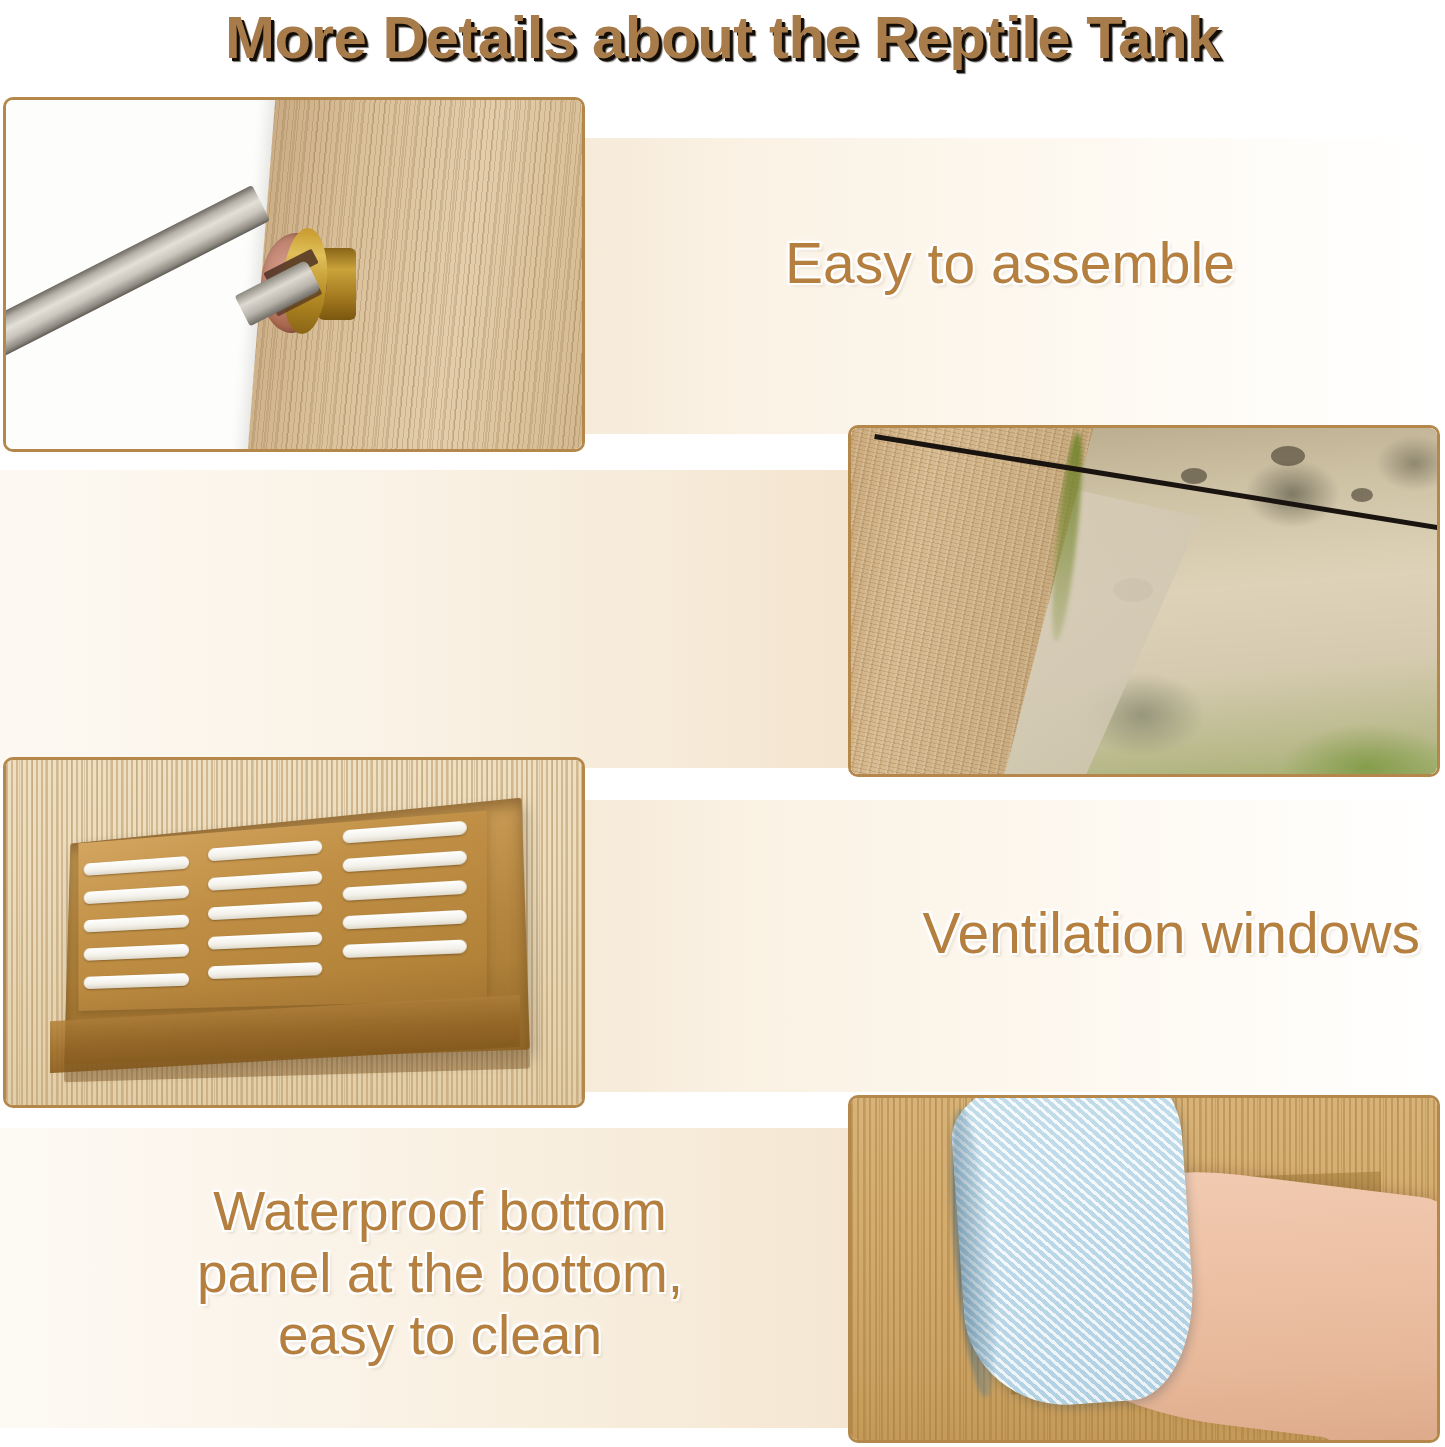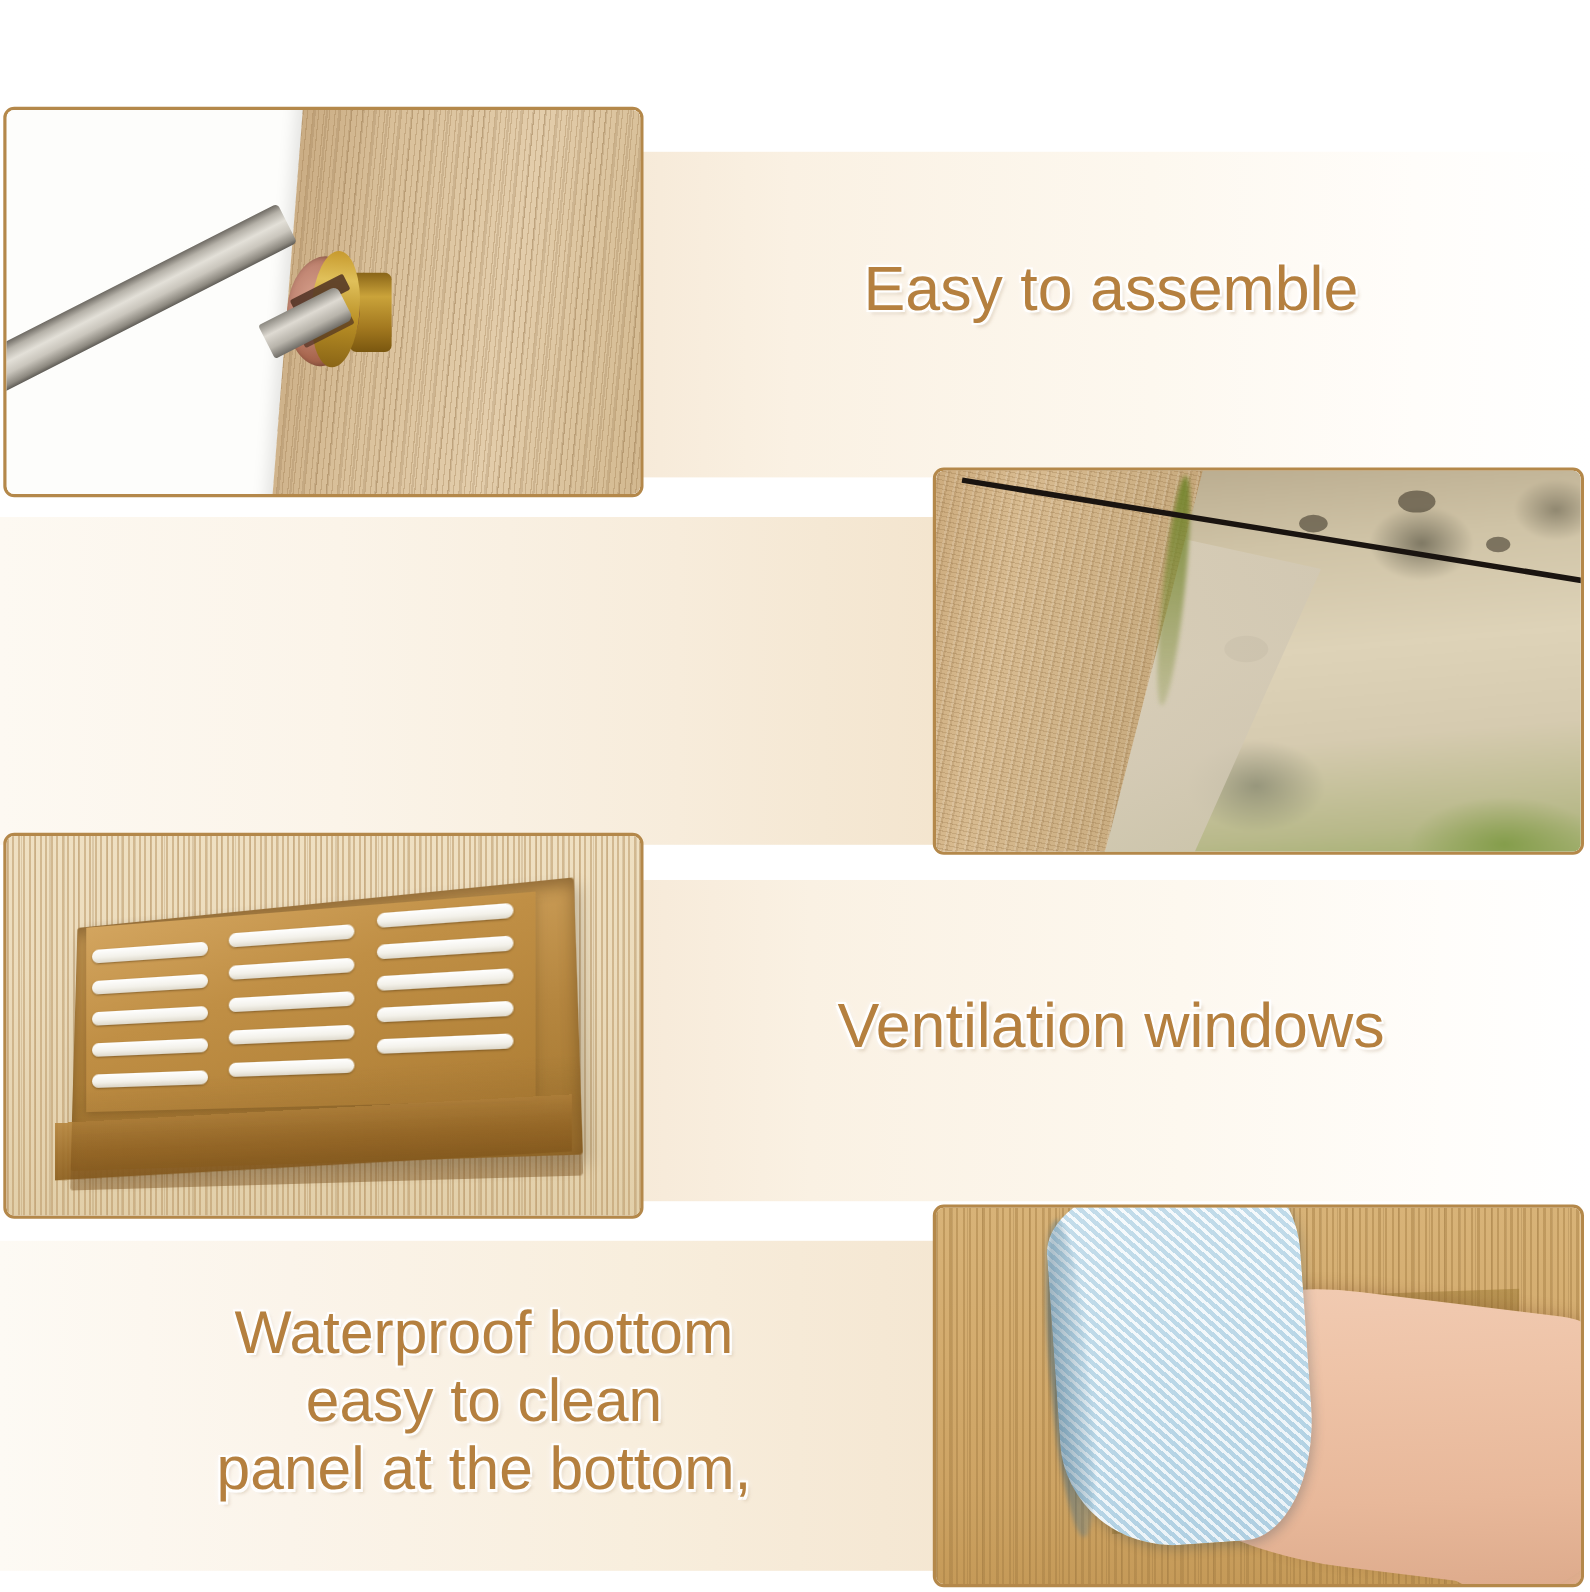--- a/index.html
+++ b/index.html
@@ -46,21 +46,21 @@
     font-family:"Liberation Sans", sans-serif;
     text-shadow:
        0 0 5px #fff, 0 0 5px #fff, 0 0 8px #fff,
        2px 2px 0 rgba(255,255,255,.95), -2px -2px 0 rgba(255,255,255,.95),
        2px -2px 0 rgba(255,255,255,.95), -2px 2px 0 rgba(255,255,255,.95),
        3px 3px 3px rgba(150,110,60,.28);
     white-space:nowrap;
   }
   .feat-1{left:600px;top:228px;width:820px;font-size:57px;line-height:70px;text-align:center;}
   .feat-2{left:40px;top:562px;width:800px;font-size:57px;line-height:70px;text-align:center;}
-  .feat-3{left:600px;top:898px;width:820px;font-size:57px;line-height:70px;text-align:center;}
+  .feat-3{left:600px;top:898px;width:820px;font-size:57px;line-height:70px;text-align:right;}
   .feat-4{left:20px;top:1180px;width:840px;font-size:55px;line-height:62px;text-align:center;white-space:normal;}
   .feat-4 .ln{display:block;}
 
   
   .photo{
     position:absolute;
     border:3px solid #B4884A;
     border-radius:10px;
     overflow:hidden;
     box-sizing:border-box;
@@ -252,20 +252,21 @@
     position:absolute;left:430px;top:180px;width:230px;height:175px;
     background:linear-gradient(160deg,#f0c6ab 0%,#e7b89a 60%,#d9a684 100%);
     border-radius:24% 0 0 40%;transform:rotate(8deg);
   }
 </style>
 </head>
 <body>
 
 <div id="page">
 
+  <div class="title">More Details about the Reptile Tank</div>
 
   <div class="band band-1"></div>
   <div class="band band-2"></div>
   <div class="band band-3"></div>
   <div class="band band-4"></div>
 
   <div class="photo ph1">
     <div class="inner">
       <div class="p1-bg"></div>
       <div class="p1-board"></div>
@@ -366,17 +367,17 @@
       <div class="p4-finger" style="left:190px;top:162px;width:132px;height:40px;transform:rotate(8deg);"></div>
       <div class="p4-nail" style="left:172px;top:90px;transform:rotate(16deg);"></div>
       <div class="p4-nail" style="left:180px;top:128px;transform:rotate(12deg);"></div>
       <div class="p4-cloth"></div>
       <div class="p4-cloth-fold"></div>
     </div>
   </div>
 
   <div class="feat feat-4">
     <span class="ln">Waterproof bottom</span>
+    <span class="ln">panel at the bottom,</span>
     <span class="ln">easy to clean</span>
-    <span class="ln">panel at the bottom,</span>
   </div>
 
 </div>
 
 </body></html>

